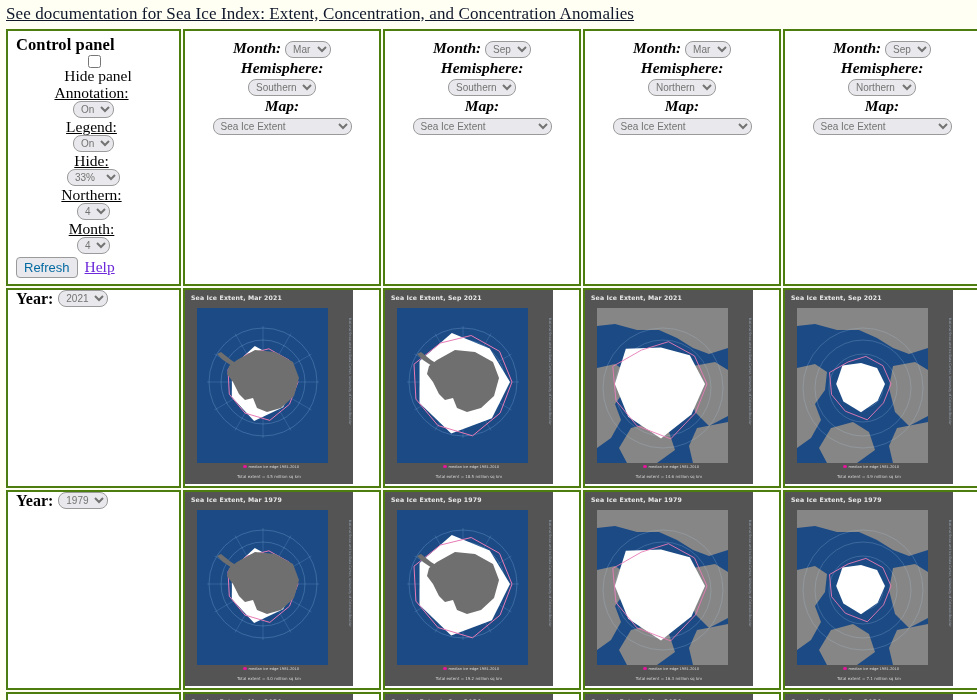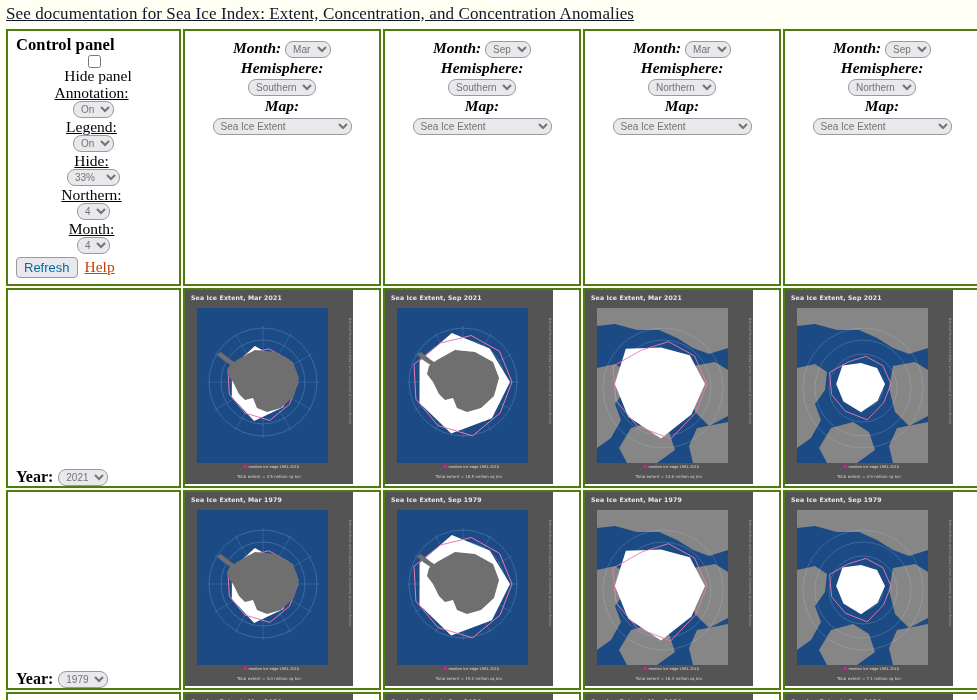--- a/index.html
+++ b/index.html
@@ -87,21 +87,21 @@
     font-family: "Liberation Sans", "DejaVu Sans", sans-serif;
     font-size: 13px;
     padding: 2px 7px;
     border: 1px solid #9a9a9a;
     border-radius: 4px;
     background: #e9e9ed;
     color: #0369a1;
     cursor: pointer;
   }
   a.help-link {
-    color: #c2410c;
+    color: #6d28d9;
     text-decoration: underline;
     font-size: 15.5px;
     margin-left: 7px;
     cursor: pointer;
   }
   .btn-row { margin-top: 3px; display: flex; align-items: center; }
 
   
   .map-head {
     text-align: center;
@@ -111,21 +111,21 @@
   }
   .map-head .hrow {
     margin: 1px 0;
     white-space: nowrap;
   }
   .map-head b { font-weight: bold; font-style: italic; }
 
   
   .year-cell {
     display: flex;
-    align-items: flex-end;
+    align-items: flex-start;
     justify-content: flex-start;
     height: 100%;
     padding-left: 8px;
     box-sizing: border-box;
     font-size: 16px;
     font-weight: bold;
     white-space: nowrap;
   }
   .year-cell .yr-lbl { margin-right: 5px; }
   .year-cell select.mini { font-weight: normal; }

